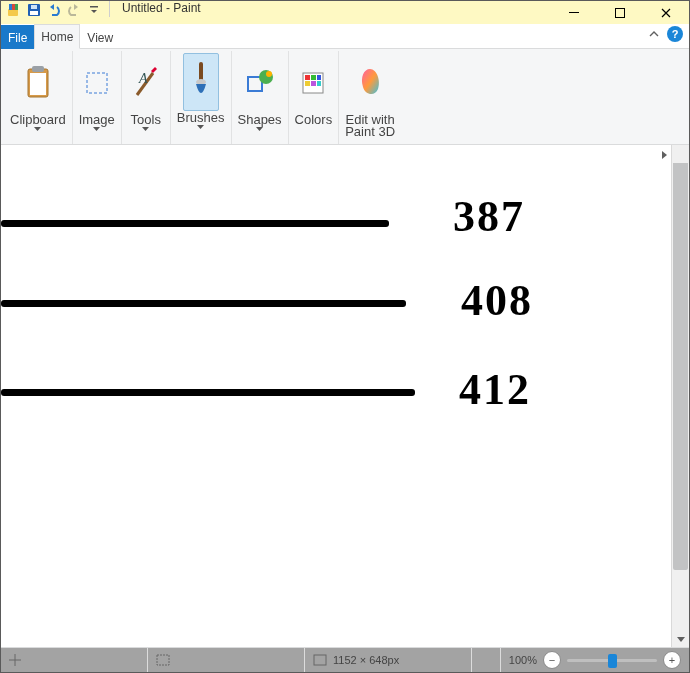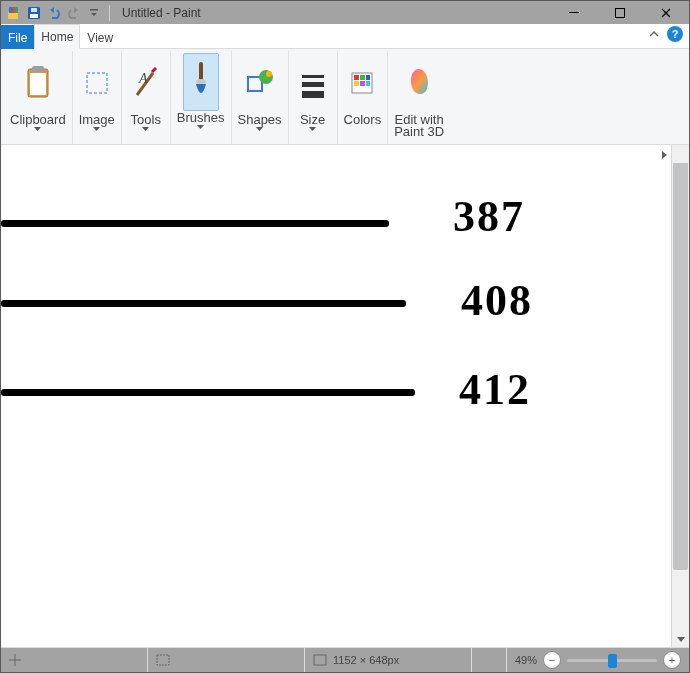--- a/index.html
+++ b/index.html
@@ -1,18 +1,18 @@
 <!DOCTYPE html>
 <html><head>
 <meta charset="utf-8">
 <style>
 html,body{margin:0;padding:0;font-family:"Segoe UI",Tahoma,sans-serif;font-size:12px;color:#000;background:#fff;user-select:none}
 .window{width:690px;height:673px;border:1px solid #5a5a5a;box-sizing:border-box;display:flex;flex-direction:column;background:#fff;position:relative}
 
-.titlebar{height:23px;display:flex;align-items:center;background:#a3a3a3}
+.titlebar{height:23px;display:flex;align-items:flex-start;background:#fef9c3}
 .qat{display:flex;align-items:center;gap:2px;padding-left:4px}
 .qat .ico{width:18px;height:18px;display:flex;align-items:center;justify-content:center}
 .title-text{margin-left:6px;color:#333;font-size:12px}
 .title-spacer{flex:1}
 .win-btns{display:flex;height:23px}
 .win-btn{width:46px;display:flex;align-items:center;justify-content:center}
 
 .tabs{height:24px;background:#fff;display:flex;align-items:flex-end;border-bottom:1px solid #dadbdc;position:relative}
 .tab{height:23px;padding:0 6px;display:flex;align-items:center;font-size:12px;color:#444;border:1px solid transparent;border-bottom:none;position:relative;top:1px}
 .tab.file{background:#1979ca;color:#fff;border-color:#1979ca}
@@ -191,33 +191,20 @@
             <circle cx="25" cy="11" r="3" fill="#ffb300"></circle>
           </svg>
       </div>
       <div class="group-label">Shapes</div>
       <svg class="drop">
           <path d="M0 0l3.5 4L7 0z" fill="#555"></path>
         </svg>
     </div>
     <div class="group">
       <div class="group-icon btn-pad">
-        <svg width="30" height="40">
-            <rect x="4" y="12" width="22" height="3" fill="#333"></rect>
-            <rect x="4" y="19" width="22" height="5" fill="#333"></rect>
-            <rect x="4" y="28" width="22" height="7" fill="#333"></rect>
-          </svg>
-      </div>
-      <div class="group-label">Size</div>
-      <svg class="drop">
-          <path d="M0 0l3.5 4L7 0z" fill="#555"></path>
-        </svg>
-    </div>
-    <div class="group">
-      <div class="group-icon btn-pad">
         <svg width="26" height="40">
             <rect x="3" y="10" width="20" height="20" fill="#fff" stroke="#888"></rect>
             <rect x="5" y="12" width="5" height="5" fill="#e33"></rect>
             <rect x="11" y="12" width="5" height="5" fill="#3b3"></rect>
             <rect x="17" y="12" width="4" height="5" fill="#35d"></rect>
             <rect x="5" y="18" width="5" height="5" fill="#ec3"></rect>
             <rect x="11" y="18" width="5" height="5" fill="#b5d"></rect>
             <rect x="17" y="18" width="4" height="5" fill="#3cc"></rect>
           </svg>
       </div>
@@ -301,21 +288,21 @@
     <div class="cell" style="width:150px">
       <span>
           <svg width="14" height="12">
             <rect x="1" y="1" width="12" height="10" fill="none" stroke="#666"></rect>
           </svg>
         </span>
       <span>1152 × 648px</span>
     </div>
     <div class="spacer"></div>
     <div class="zoom">
-      <span>49%</span>
+      <span>100%</span>
       <div class="zbtn">−</div>
       <div class="slider">
           <div class="sthumb" style="left:45%"></div>
         </div>
       <div class="zbtn">+</div>
     </div>
   </div>
 
 </div>
 

